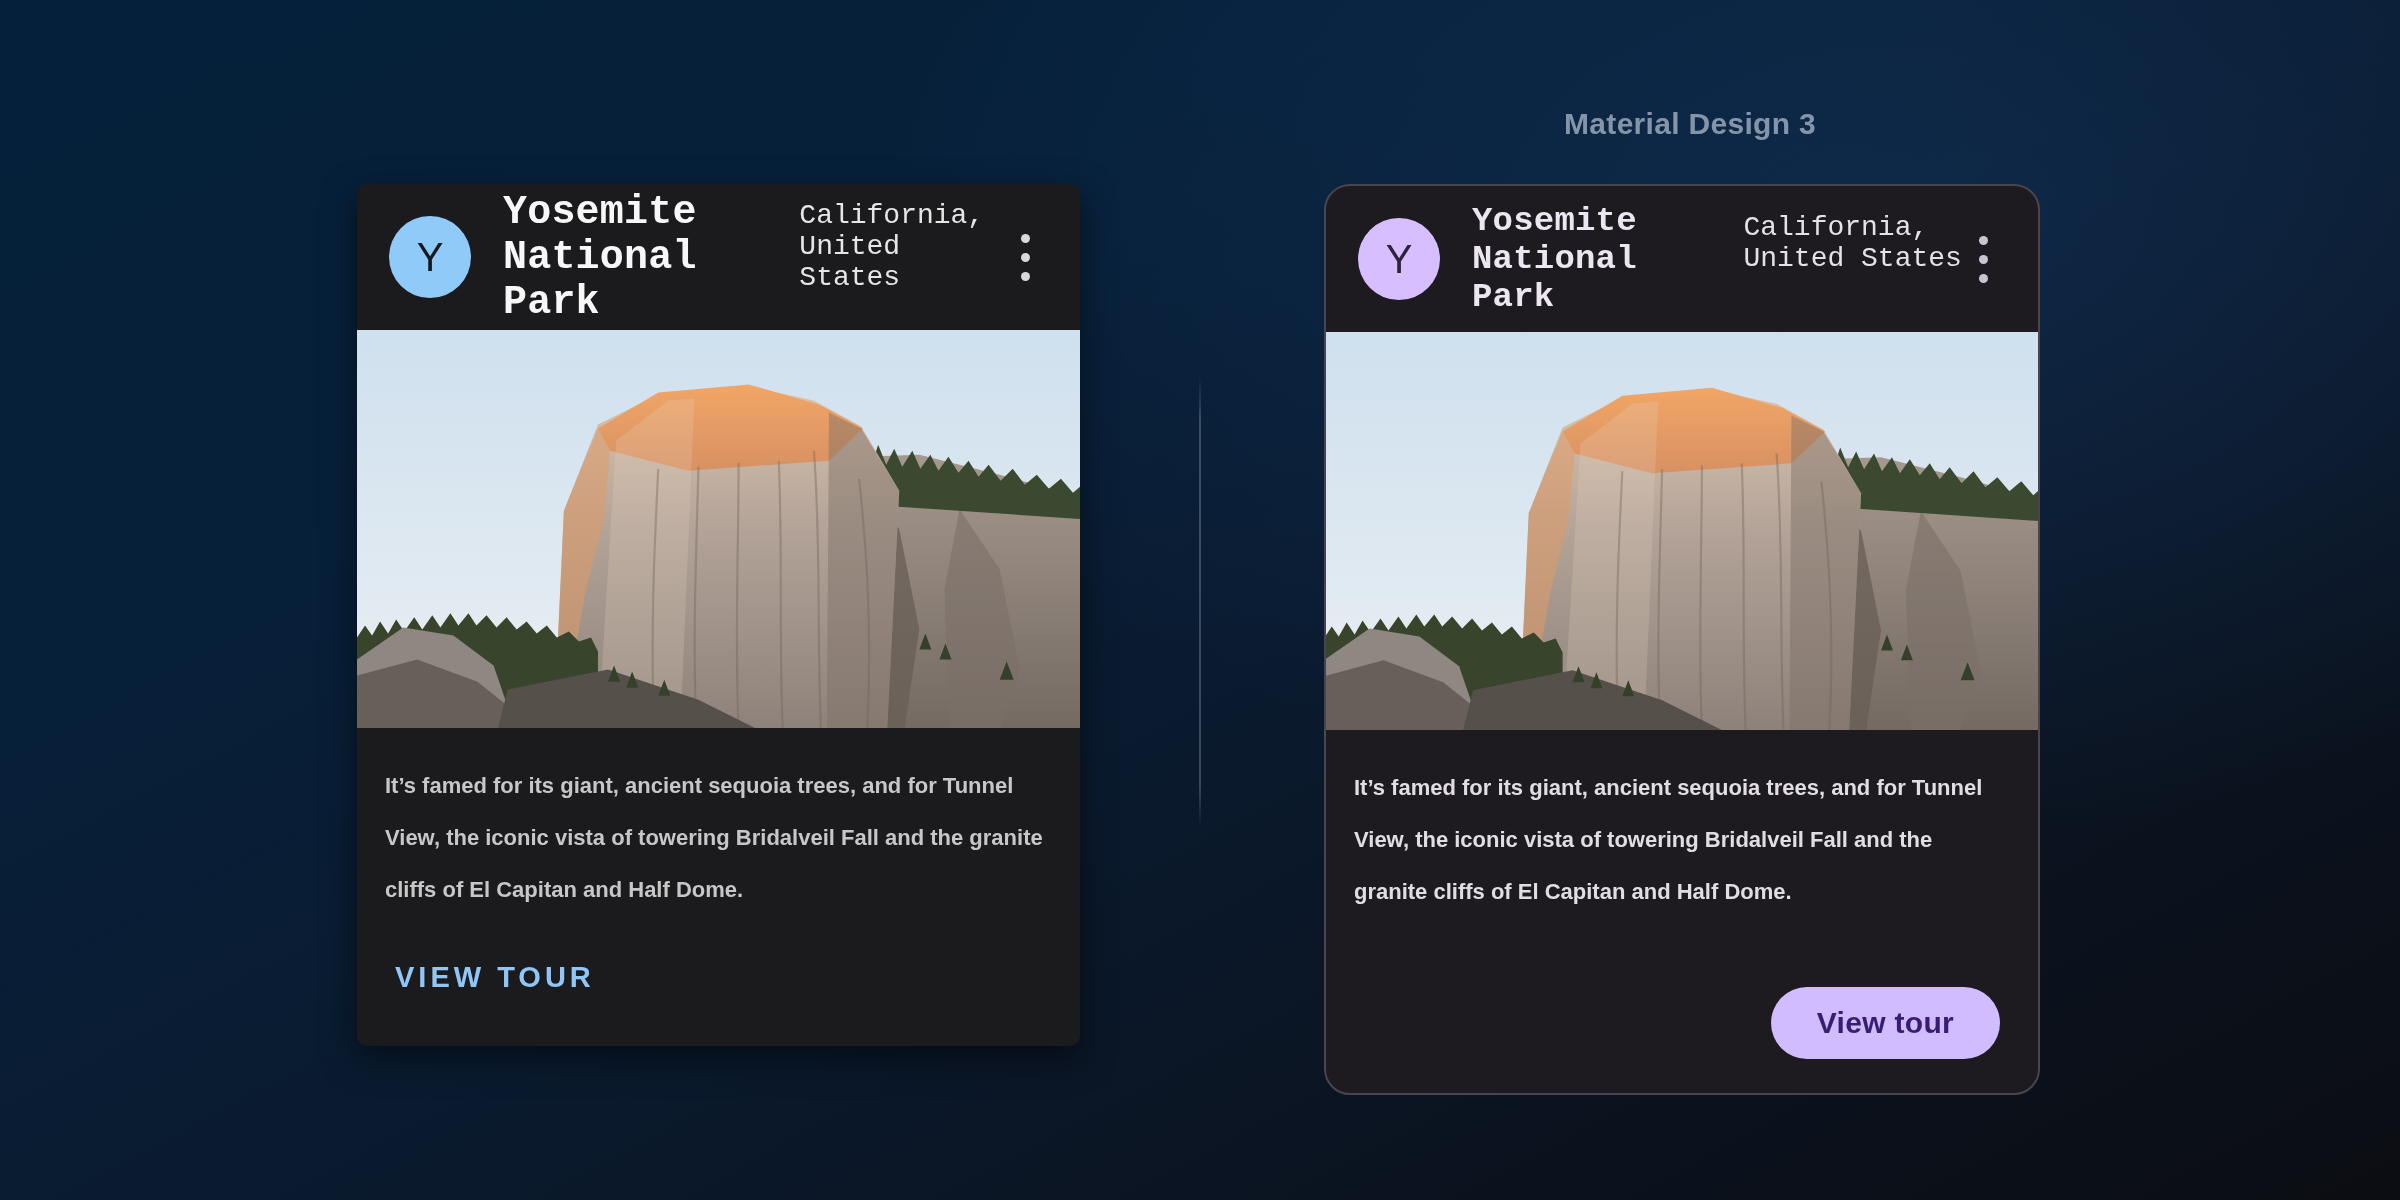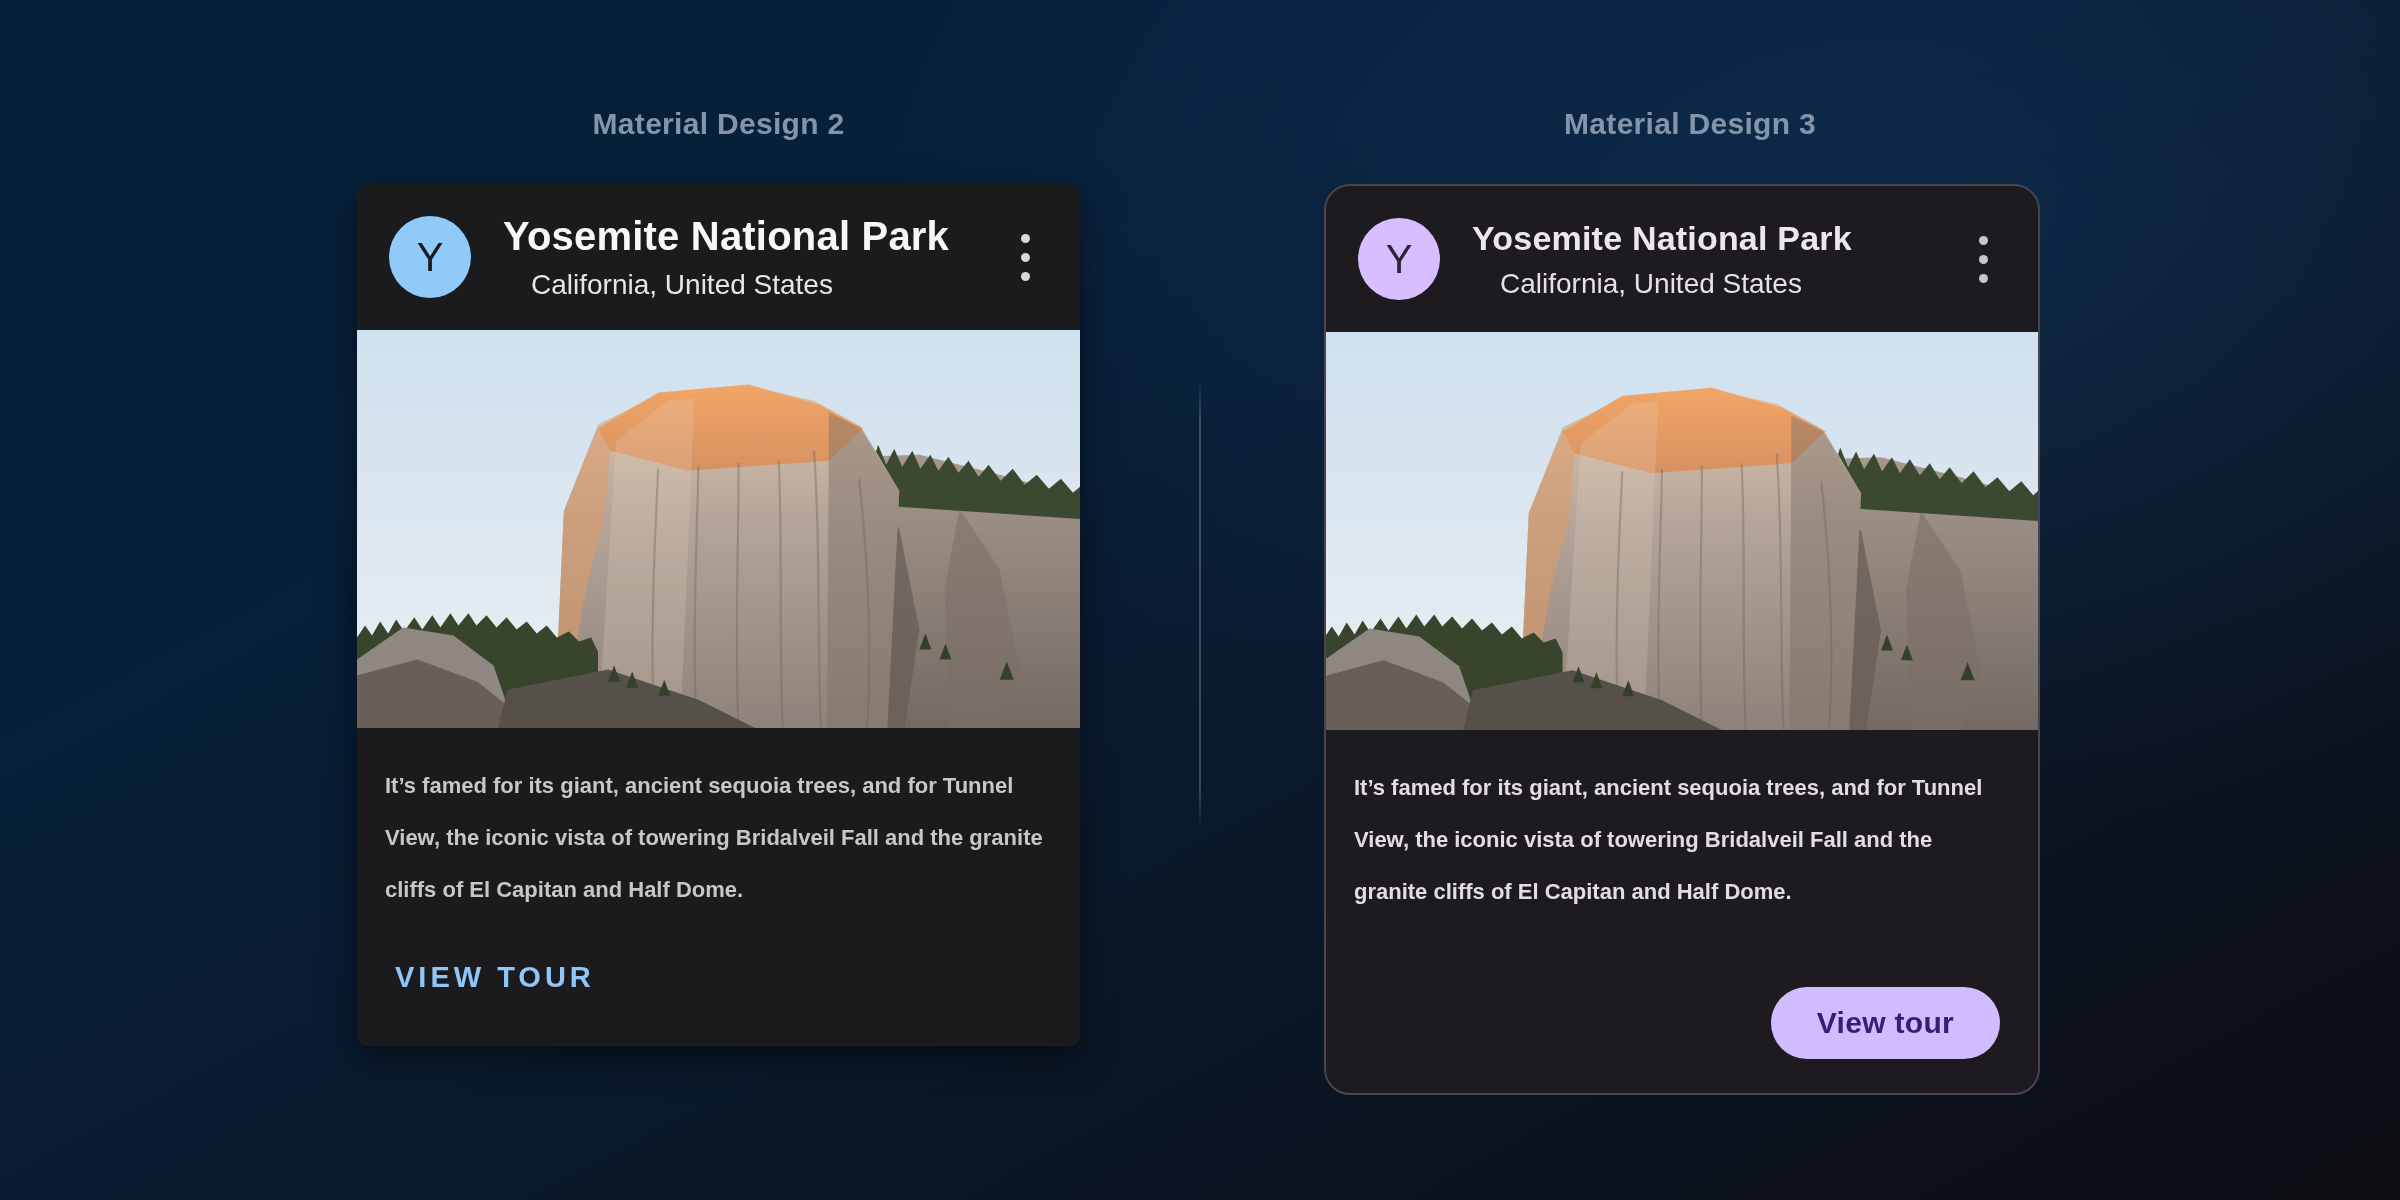--- a/index.html
+++ b/index.html
@@ -52,21 +52,21 @@
     height:146px; flex:0 0 146px; padding:0 40px 0 32px;
   }
   .avatar {
     width:82px; height:82px; border-radius:50%;
     display:flex; align-items:center; justify-content:center;
     font-size:40px; font-weight:400; flex:0 0 82px;
   }
   .md2 .avatar { background:#90caf9; color:#17191c; }
   .md3 .avatar { background:#d7bfff; color:#2d2438; }
 
-  .header-text { margin-left:32px; display:flex; flex-direction:column; min-width:0; }
+  .header-text { margin-left:32px; display:flex; flex-direction:row; min-width:0;font-family:Liberation Mono, monospace; }
   .card-title { color:#f7f7f7; font-weight:600; letter-spacing:0.2px; }
   .md2 .card-title { font-size:40px; }
   .md3 .card-title { font-size:34px; color:#ece6f0; }
   .card-subtitle { margin-top:10px; font-size:28px; font-weight:400;margin-left:28px; }
   .md2 .card-subtitle { color:#e6e6e6; }
   .md3 .card-subtitle { color:#e6e0e9; }
 
   .kebab {
     margin-left:auto; background:none; border:none; cursor:pointer;
     padding:10px; display:flex; flex-direction:column; align-items:center; gap:10px;
@@ -101,21 +101,20 @@
     font-family:"Liberation Sans", sans-serif;
     font-size:30px; font-weight:600; letter-spacing:0.3px;
     height:72px; padding:0 46px; border-radius:36px;
   }
 </style>
 </head>
 <body>
 
 <div class="stage">
 
-  <div class="section-label md2">Material Design 2</div>
   <div class="section-label md3">Material Design 3</div>
 
   <div class="divider"></div>
 
   <div class="card md2">
     <div class="card-header">
       <div class="avatar">
         <span>Y</span>
       </div>
       <div class="header-text">

